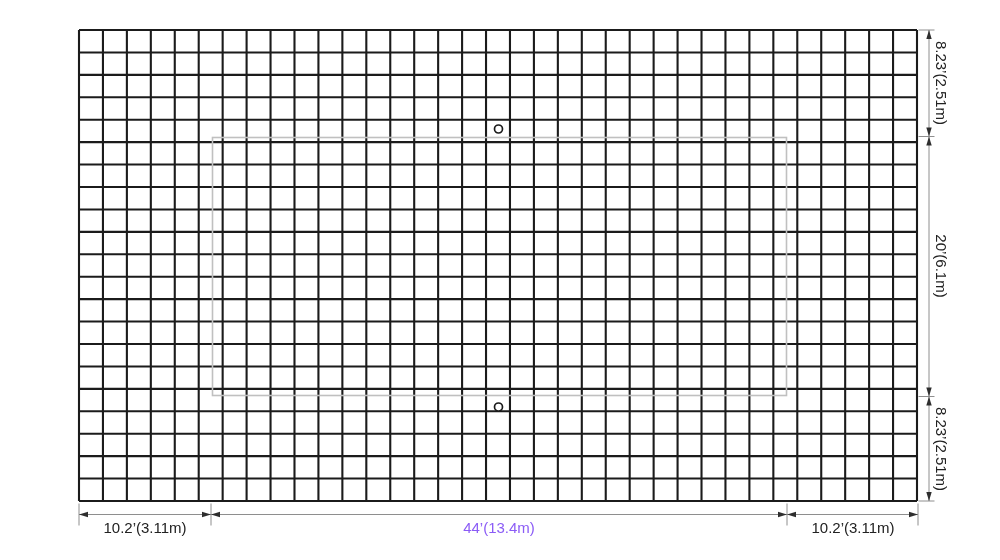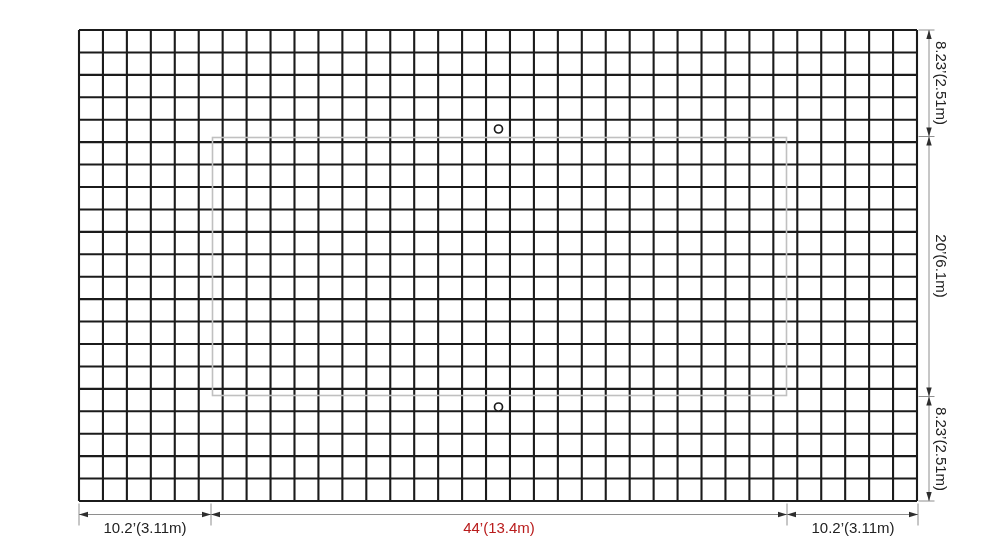--- a/index.html
+++ b/index.html
@@ -128,15 +128,15 @@
         <polygon points="787,514.5 796,511.8 796,517.2" fill="#2e2e2e"></polygon>
         <polygon points="918,514.5 909,511.8 909,517.2" fill="#2e2e2e"></polygon>
       </g>
     </svg>
 
   <div class="dim-label rot" style="left: 941px; top: 83px; color: rgb(34, 34, 34);">8.23’(2.51m)</div>
   <div class="dim-label rot" style="left: 941px; top: 266px; color: rgb(34, 34, 34);">20’(6.1m)</div>
   <div class="dim-label rot" style="left: 941px; top: 449px; color: rgb(34, 34, 34);">8.23’(2.51m)</div>
 
   <div class="dim-label horiz" style="left: 145px; top: 520px; color: rgb(34, 34, 34);">10.2’(3.11m)</div>
-  <div class="dim-label horiz" style="left: 499px; top: 520px; color: #b91c1c;">44’(13.4m)</div>
+  <div class="dim-label horiz" style="left: 499px; top: 520px; color: #8b5cf6;">44’(13.4m)</div>
   <div class="dim-label horiz" style="left: 853px; top: 520px; color: rgb(34, 34, 34);">10.2’(3.11m)</div>
 </div>
 
 </body></html>

